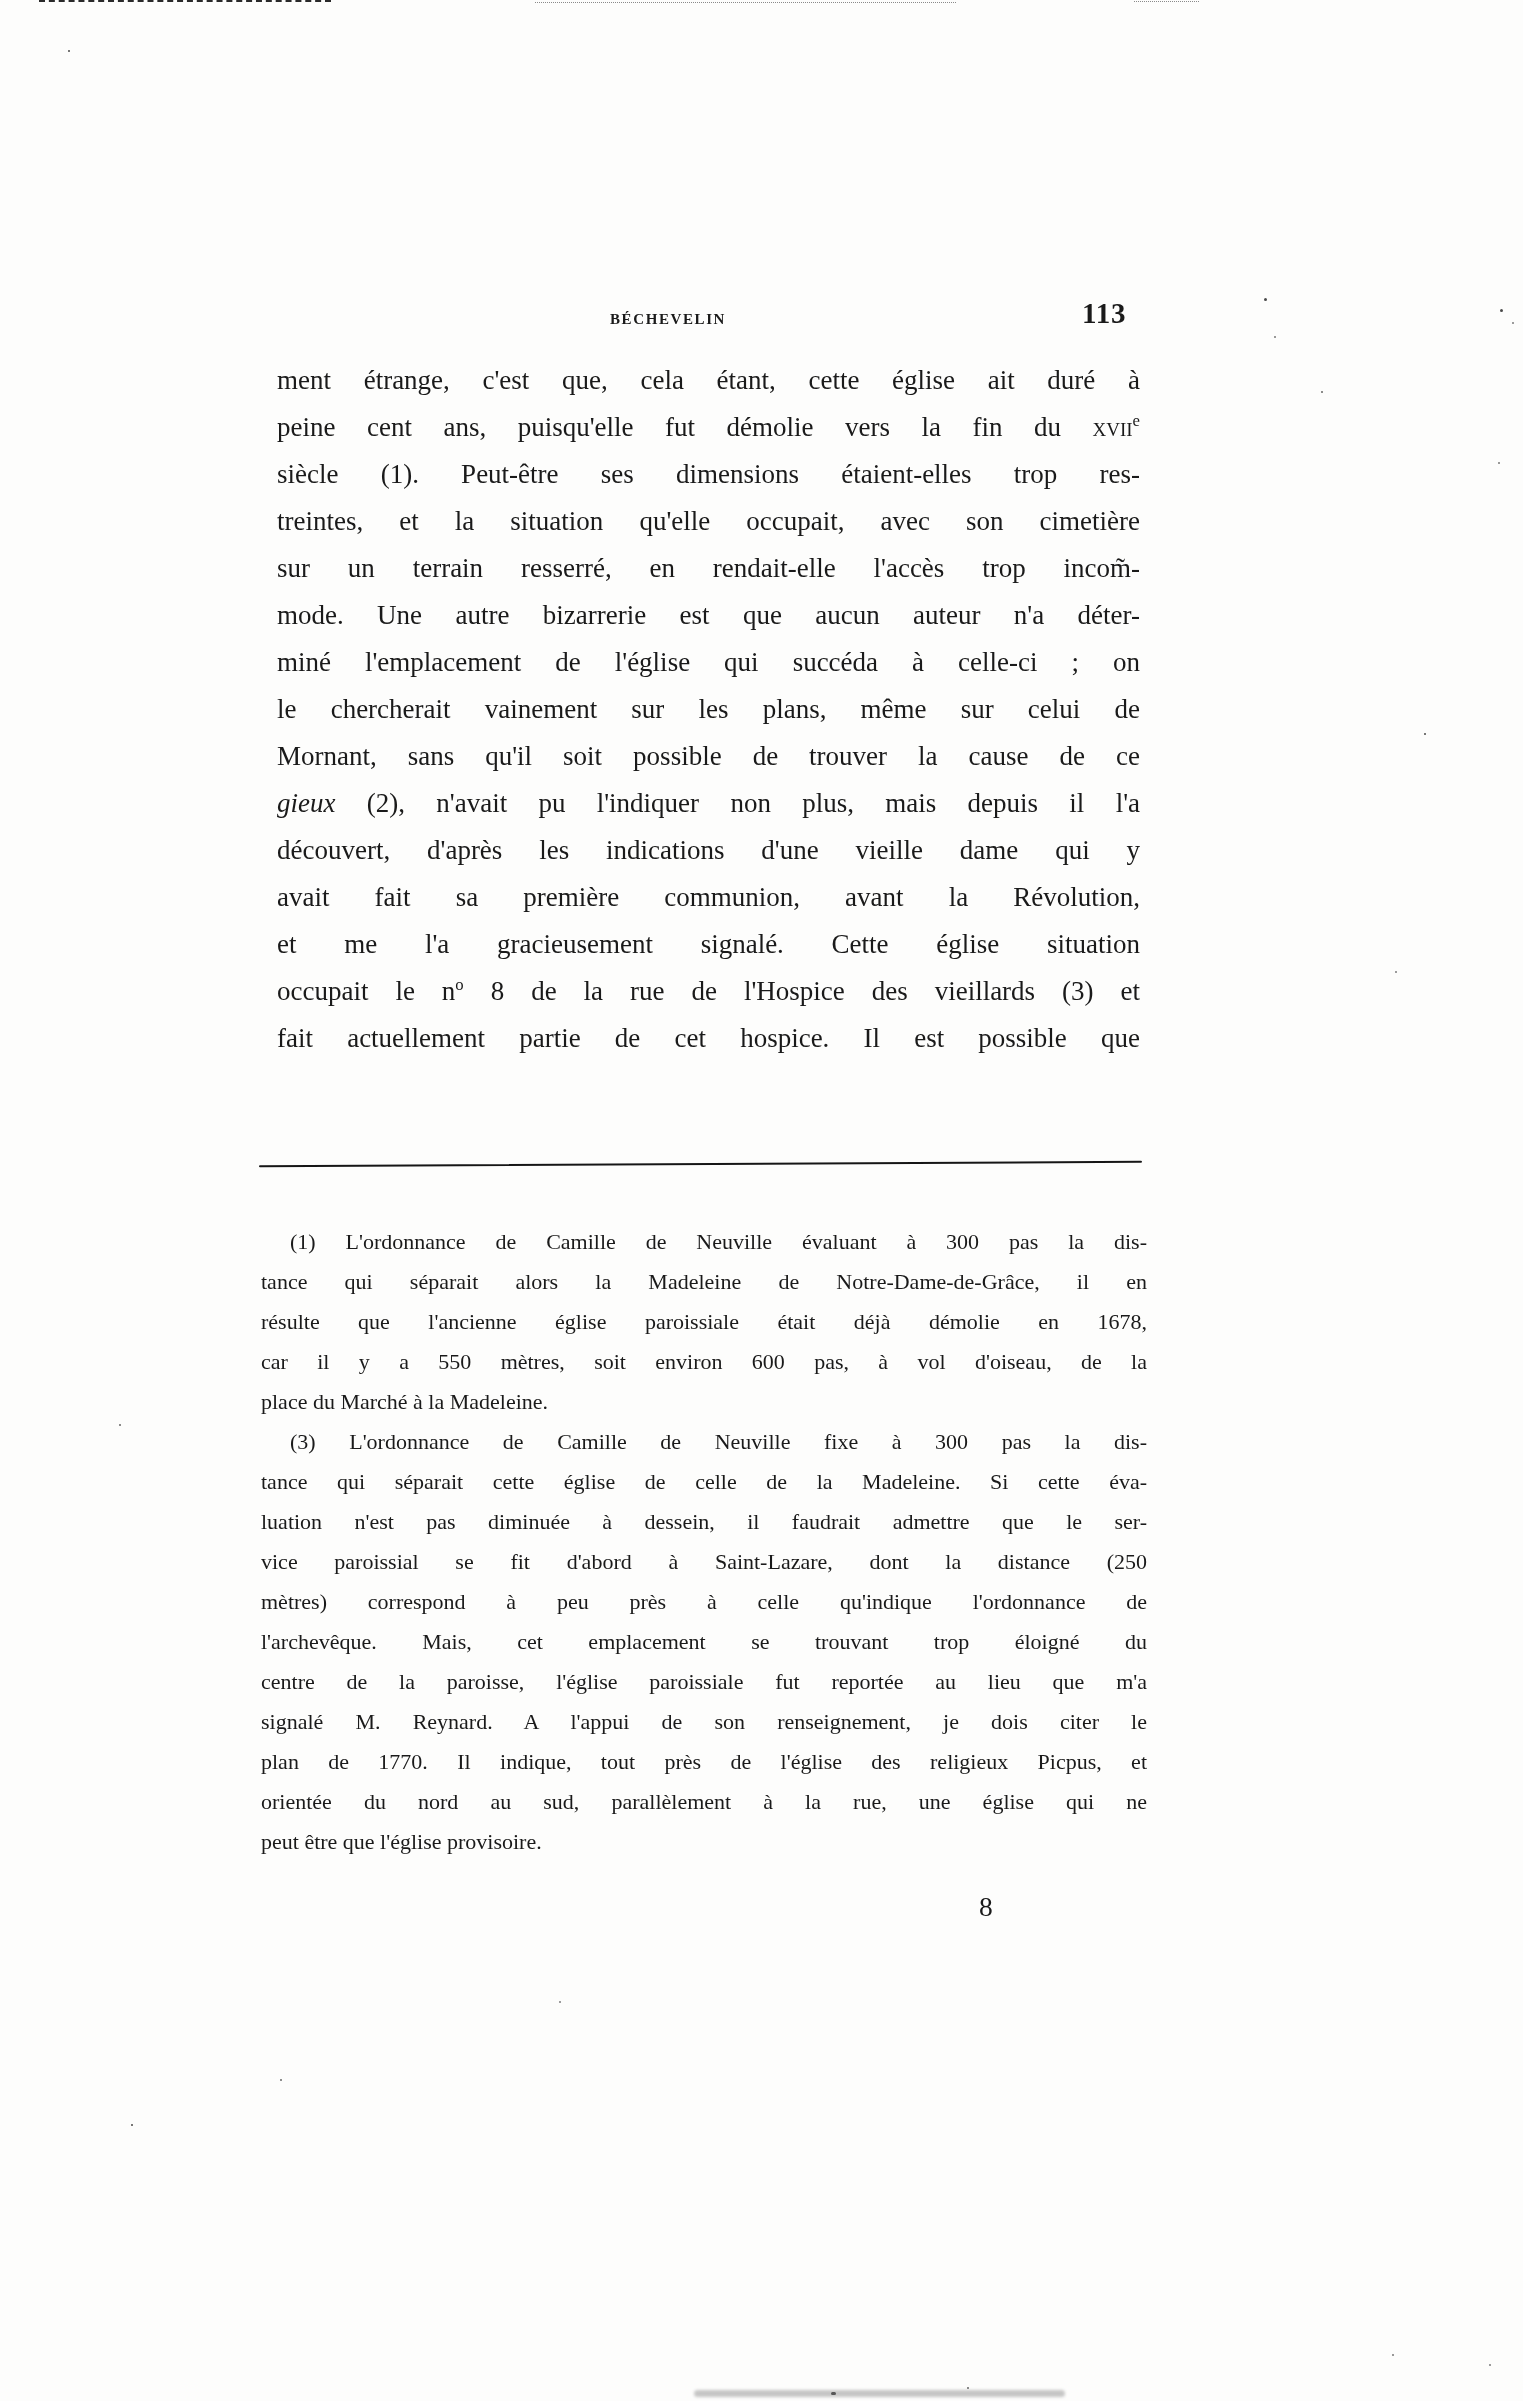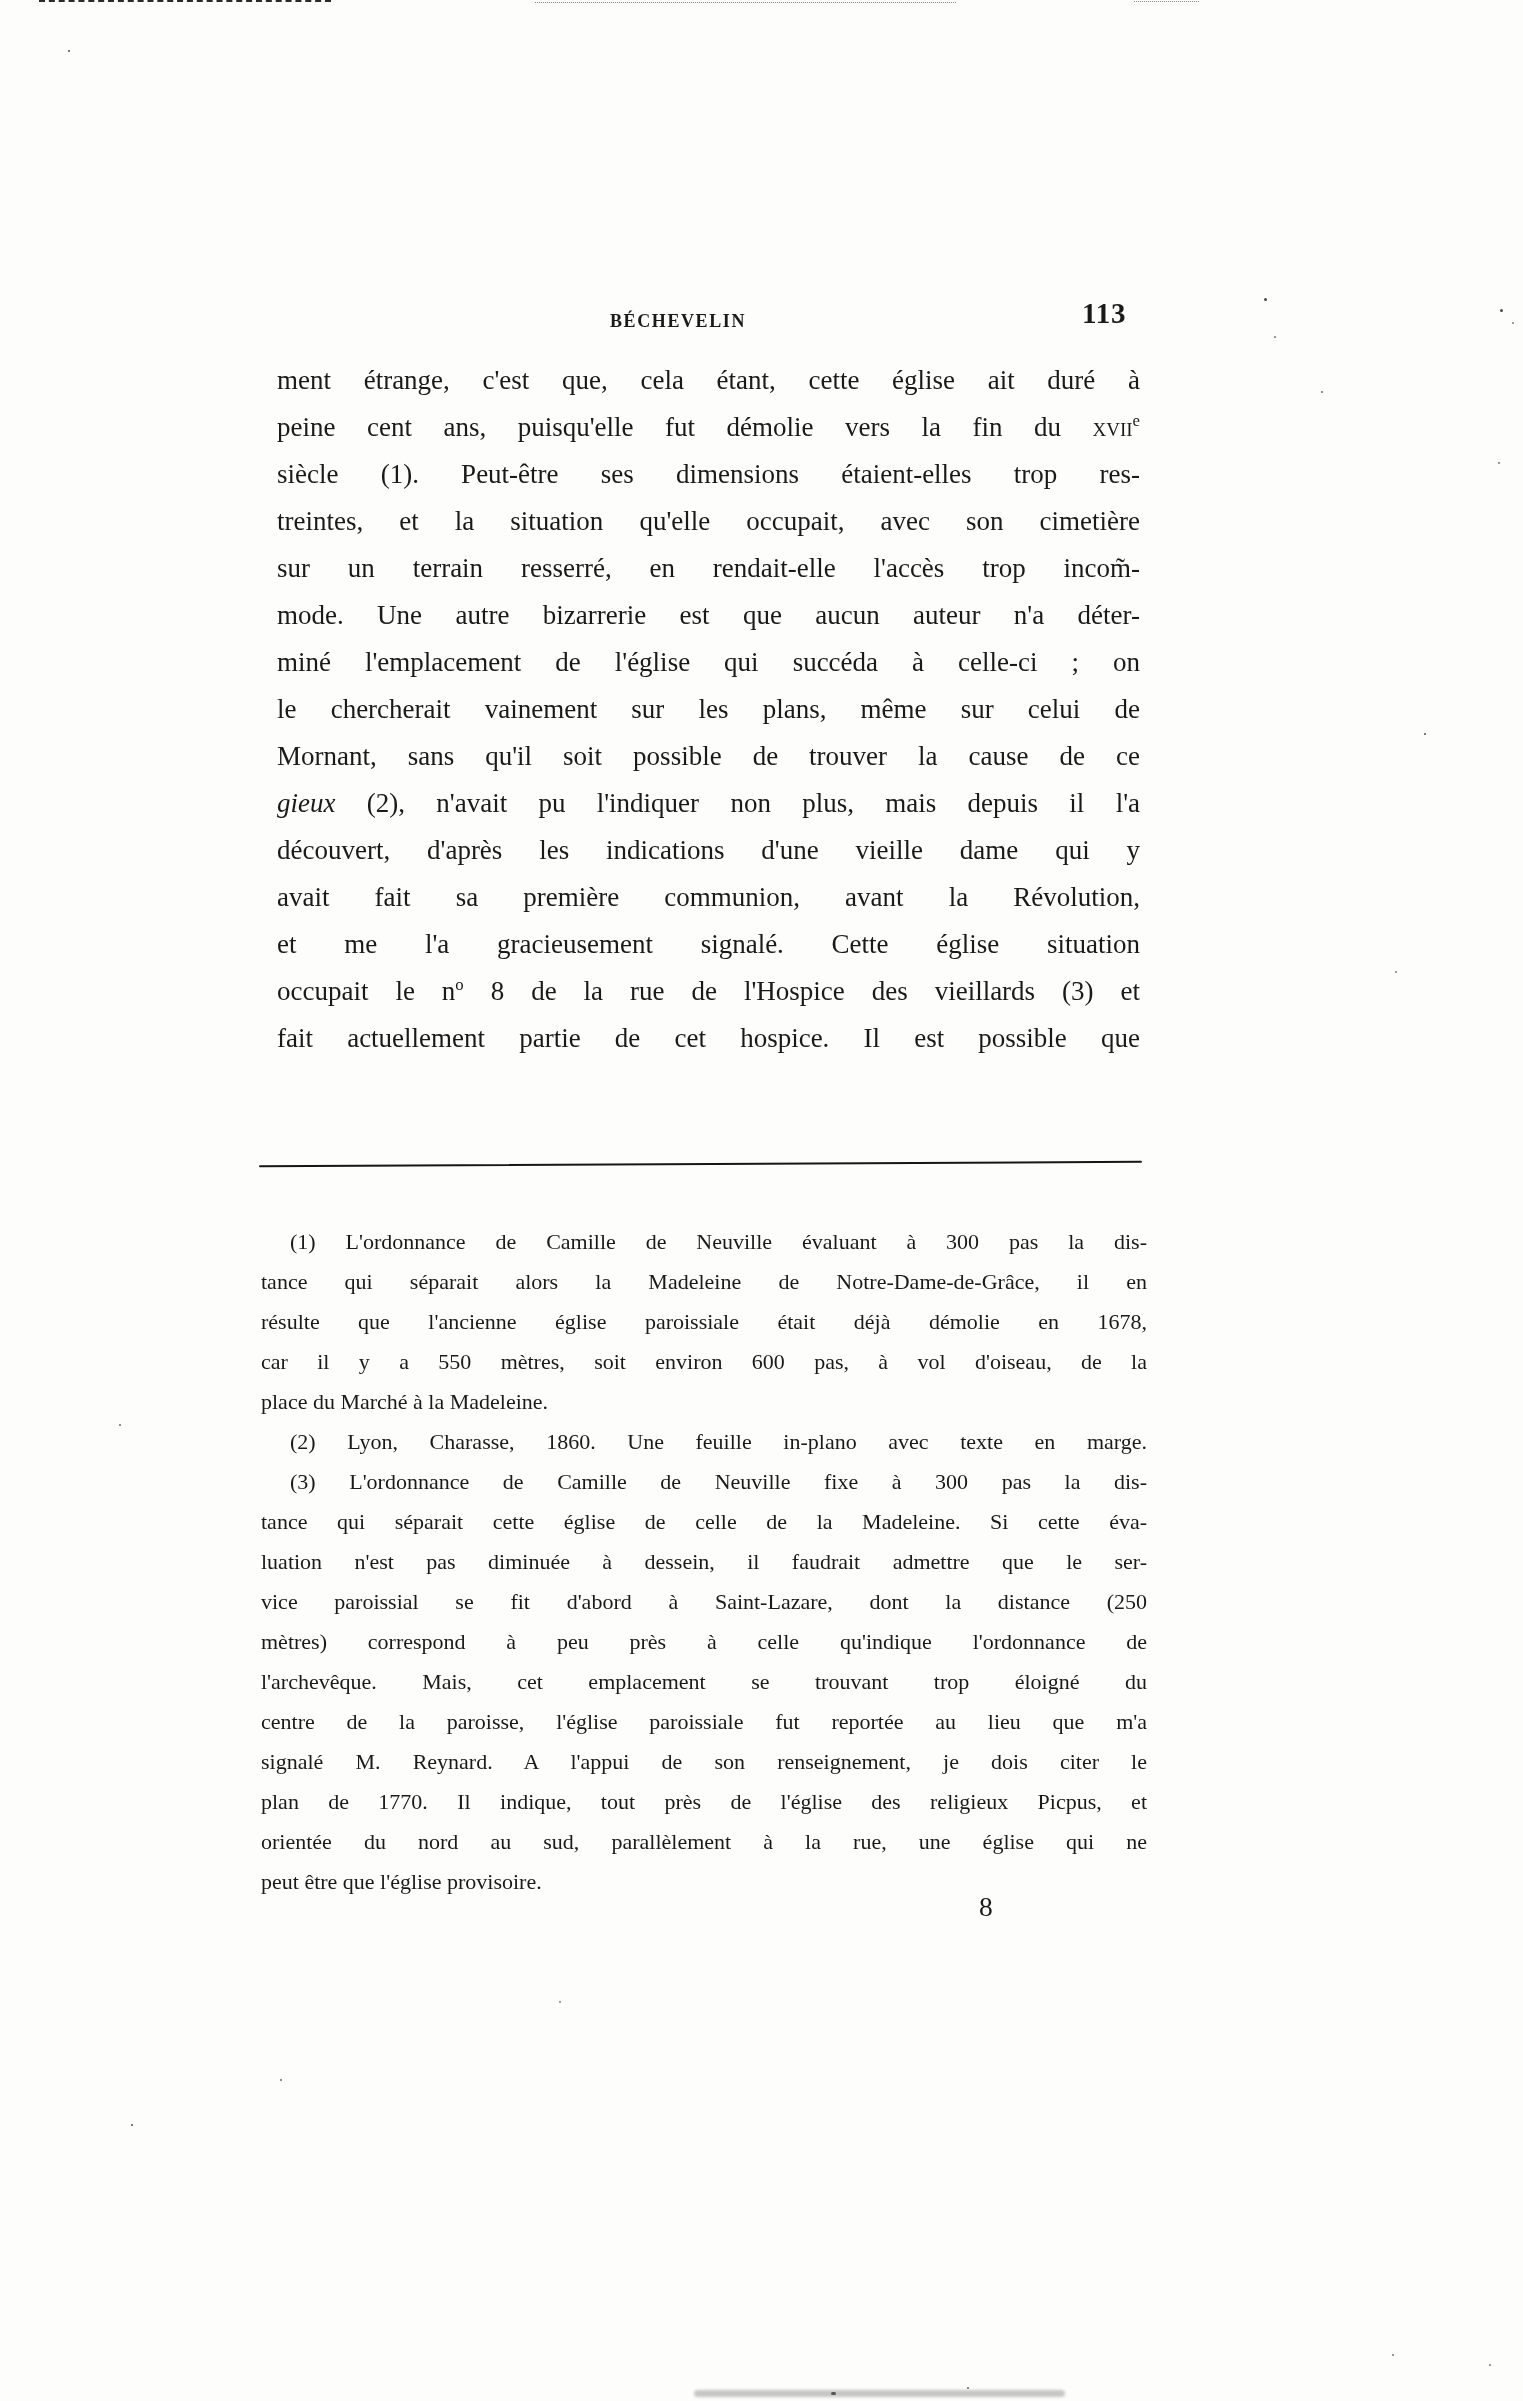--- a/index.html
+++ b/index.html
@@ -8,21 +8,21 @@
     background:#f4f4f2;
     font-family:"Liberation Serif","DejaVu Serif",serif;
   }
   .page{
     position:relative;width:1523px;height:2401px;
     background:#fdfdfc;overflow:hidden;color:#1a1a1a;
   }
   
   .running-title{
     position:absolute;left:610px;top:311px;
-    font-size:18px;font-weight:bold;letter-spacing:1.6px;
+    font-size:15px;font-weight:bold;letter-spacing:1.6px;
     white-space:nowrap;
   }
   .page-number{
     position:absolute;left:1082px;top:297px;
     font-size:29px;font-weight:bold;letter-spacing:0.8px;
     white-space:nowrap;
   }
   
   .main-text{
     position:absolute;left:261px;top:357px;width:879px;
@@ -114,21 +114,20 @@
     </div>
 
   <div class="rule"></div>
 
   <div class="footnotes">
       <div class="fline indent">(1) L'ordonnance de Camille de Neuville évaluant à 300 pas la dis-</div>
       <div class="fline">tance qui séparait alors la Madeleine de Notre-Dame-de-Grâce, il en</div>
       <div class="fline">résulte que l'ancienne église paroissiale était déjà démolie en 1678,</div>
       <div class="fline">car il y a 550 mètres, soit environ 600 pas, à vol d'oiseau, de la</div>
       <div class="fline flush">place du Marché à la Madeleine.</div>
-      <div class="fline indent">(2) Lyon, Charasse, 1860. Une feuille in-plano avec texte en marge.</div>
       <div class="fline indent">(3) L'ordonnance de Camille de Neuville fixe à 300 pas la dis-</div>
       <div class="fline">tance qui séparait cette église de celle de la Madeleine. Si cette éva-</div>
       <div class="fline">luation n'est pas diminuée à dessein, il faudrait admettre que le ser-</div>
       <div class="fline">vice paroissial se fit d'abord à Saint-Lazare, dont la distance (250</div>
       <div class="fline">mètres) correspond à peu près à celle qu'indique l'ordonnance de</div>
       <div class="fline">l'archevêque. Mais, cet emplacement se trouvant trop éloigné du</div>
       <div class="fline">centre de la paroisse, l'église paroissiale fut reportée au lieu que m'a</div>
       <div class="fline">signalé M. Reynard. A l'appui de son renseignement, je dois citer le</div>
       <div class="fline">plan de 1770. Il indique, tout près de l'église des religieux Picpus, et</div>
       <div class="fline">orientée du nord au sud, parallèlement à la rue, une église qui ne</div>

